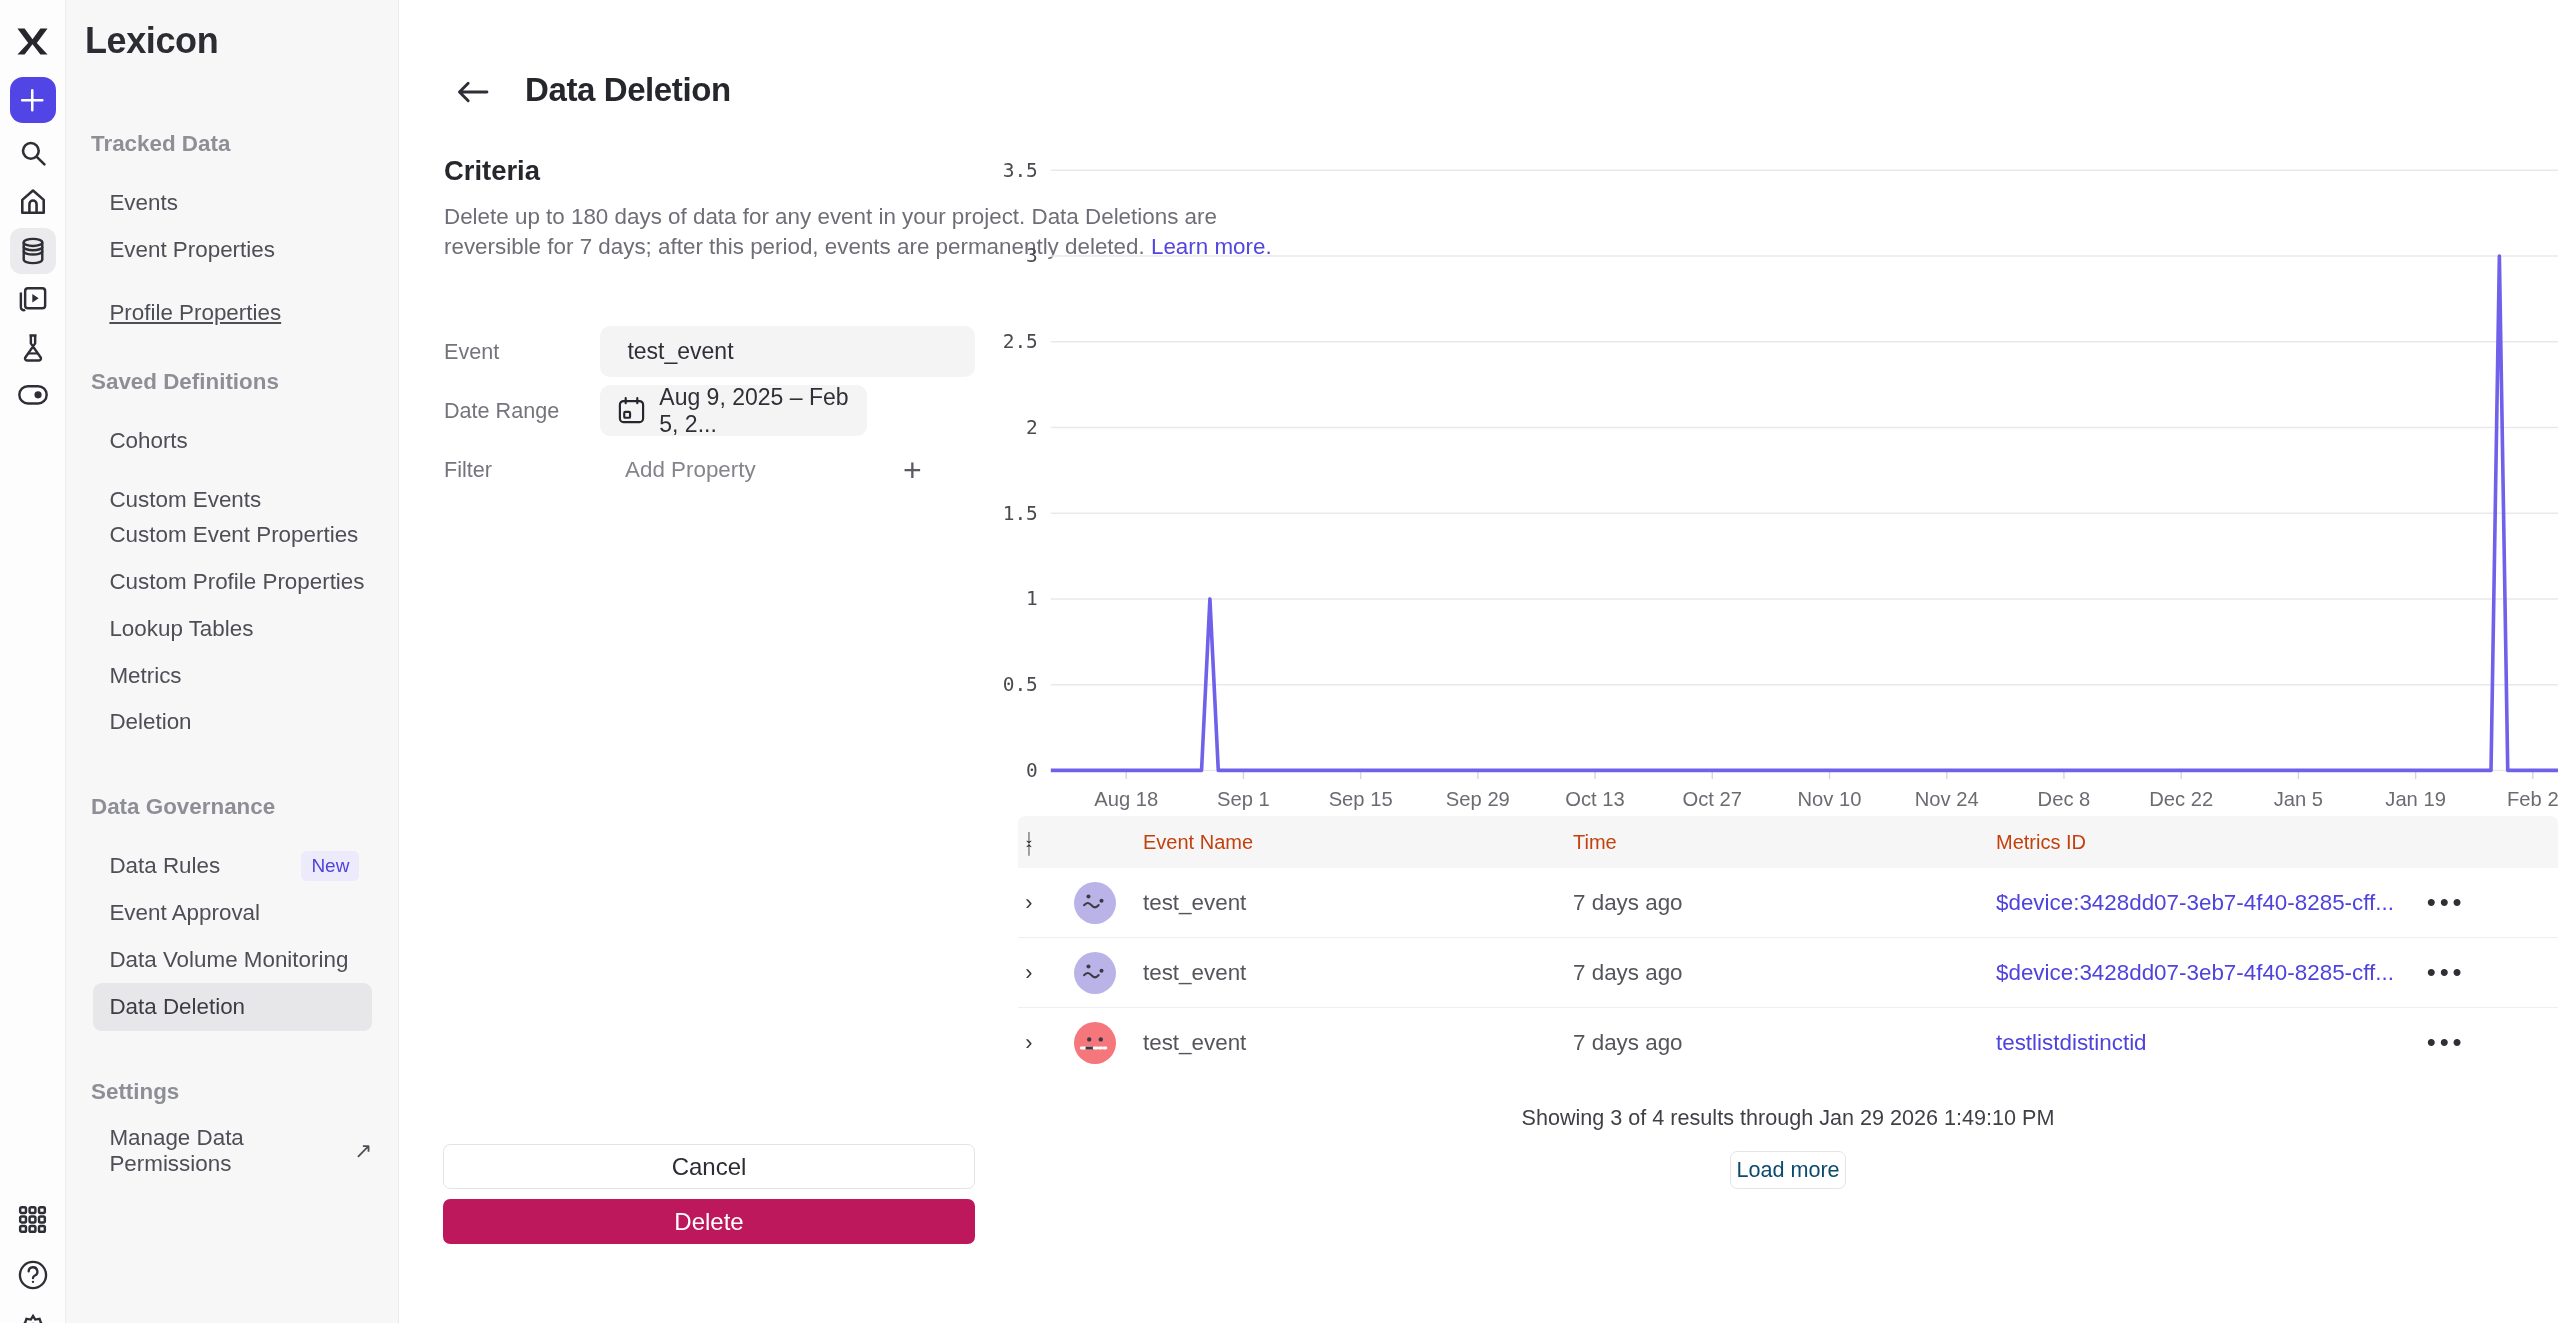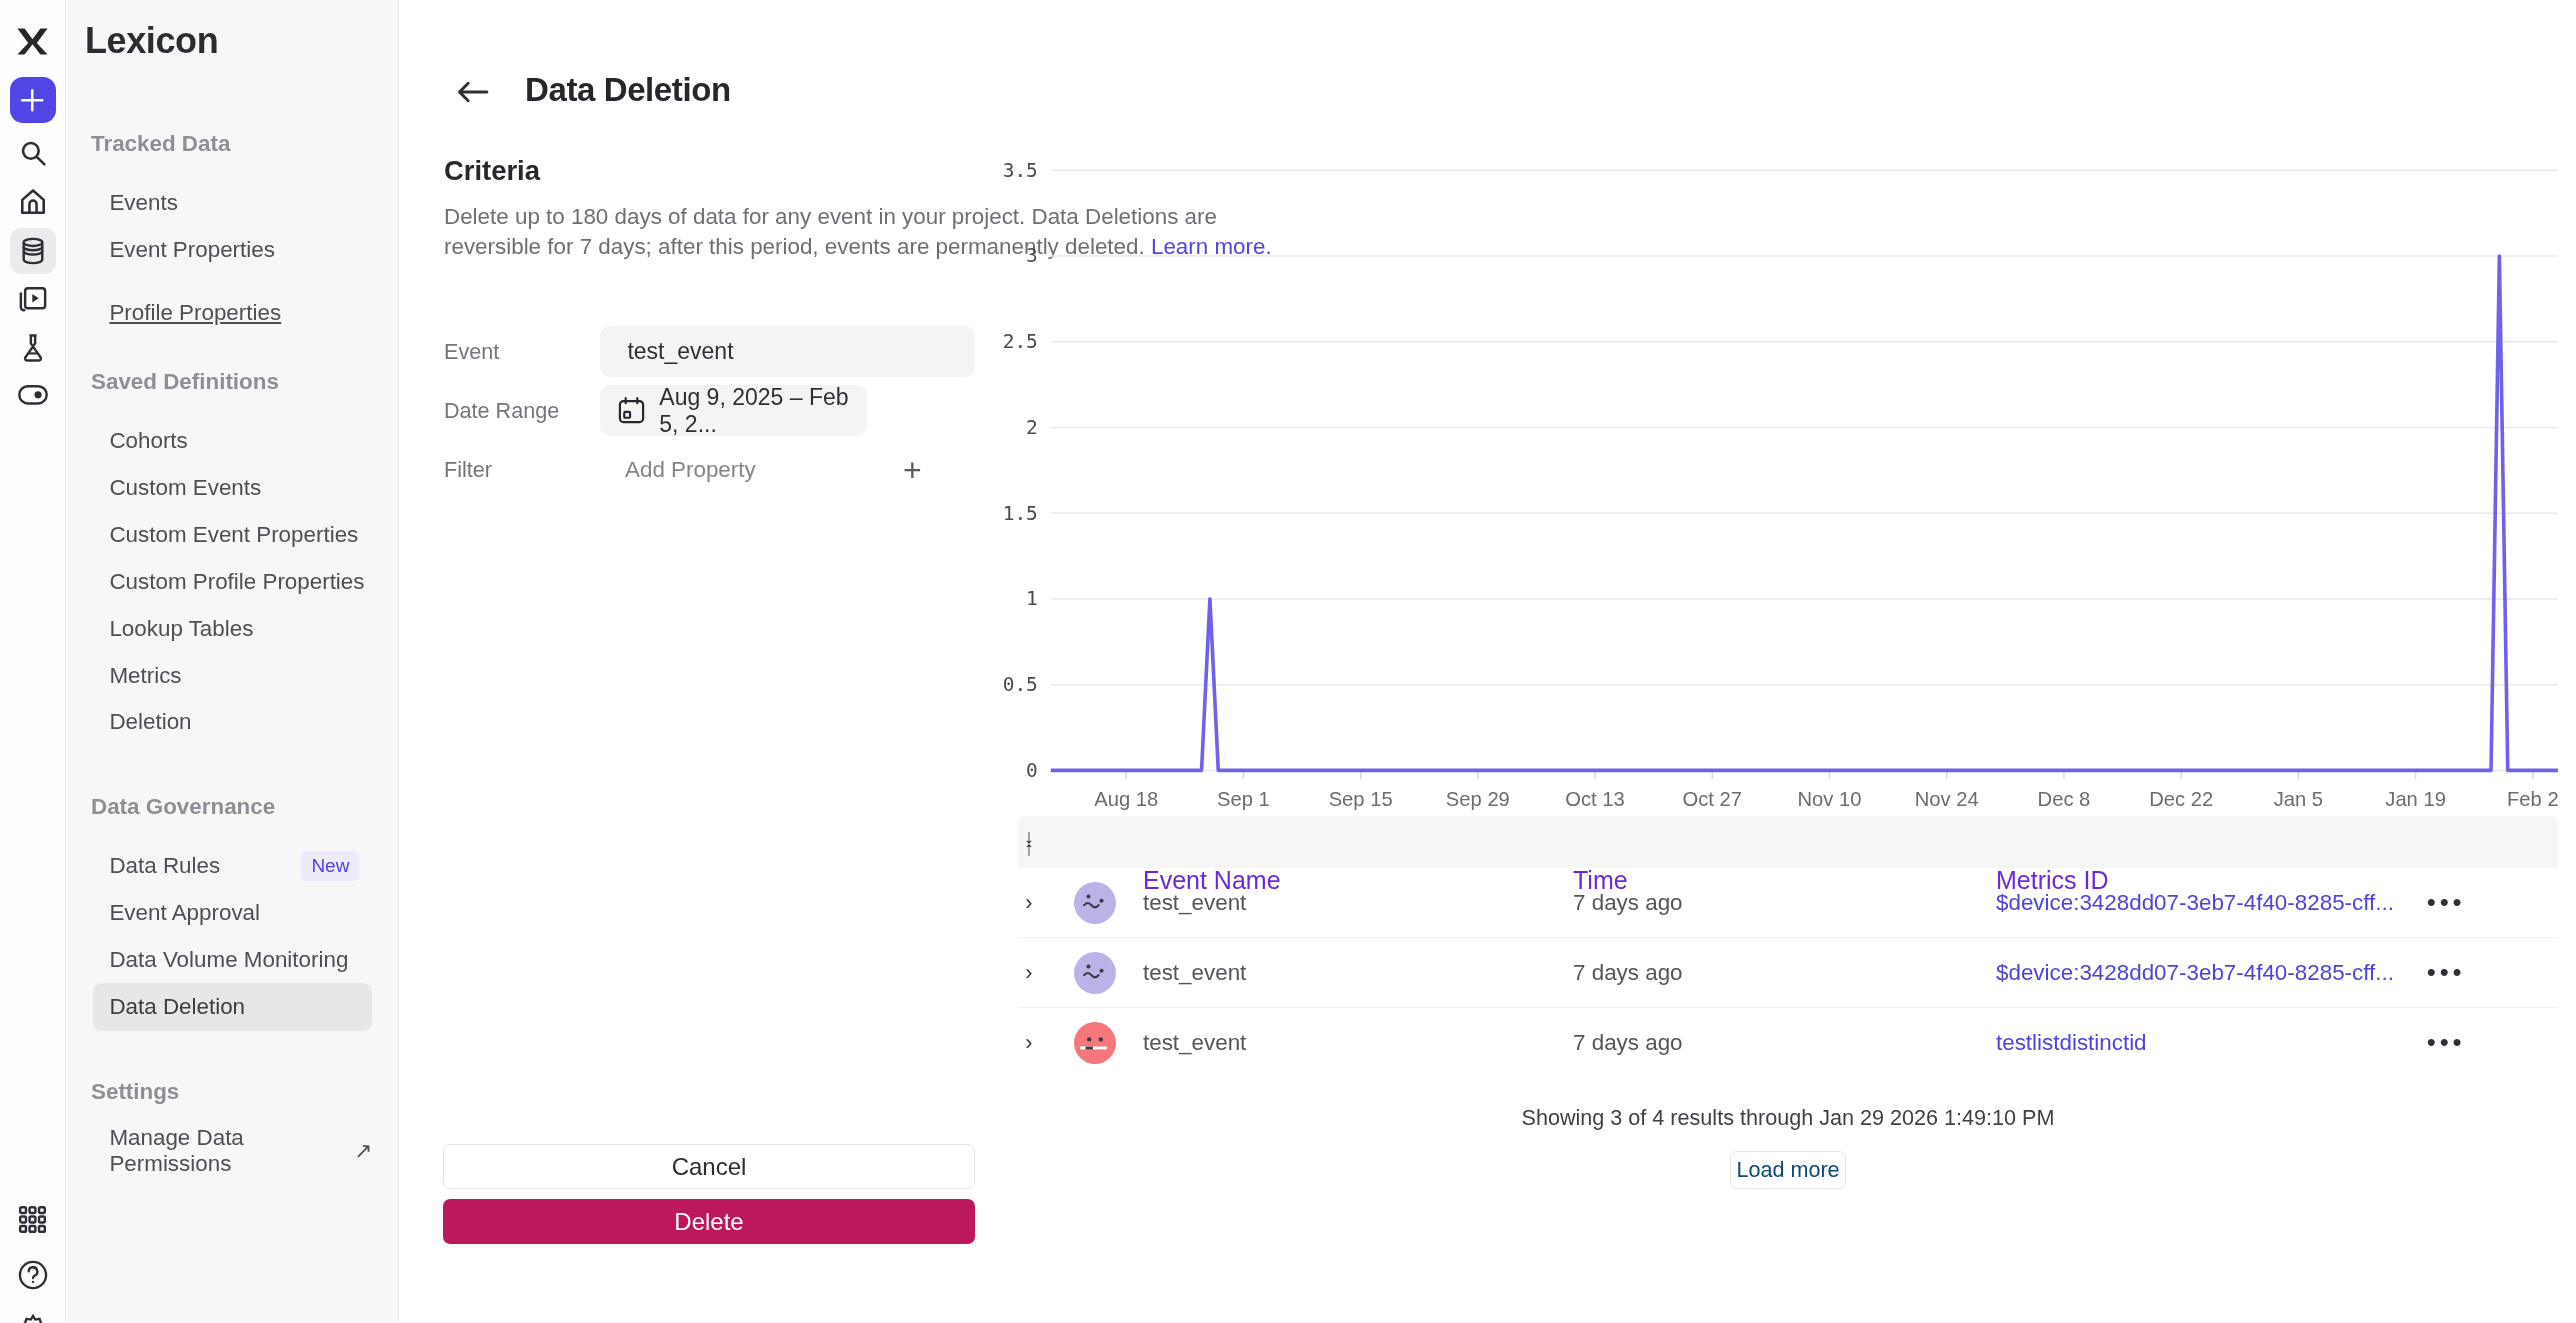--- a/index.html
+++ b/index.html
@@ -45,21 +45,21 @@
        justify-content:center;font-size:24px;cursor:pointer;}
   .btn-cancel{top:1144px;background:#ffffff;border:1.4px solid #e3e3e6;color:#2c2c33;}
   .btn-delete{top:1199px;background:#be185d;color:#ffffff;}
 
   
   .chart{position:absolute;left:996px;top:152px;}
 
   
   .tbl{position:absolute;left:1018px;top:816px;width:1540px;}
   .tbl-head{position:relative;height:52px;background:#f6f6f7;border-radius:7.2px 7.2px 0 0;}
-  .th{position:absolute;top:50%;transform:translateY(-50%);font-size:25px;color:#6d28d9;font-weight:500;margin-top:38px;}
+  .th{position:absolute;top:50%;transform:translateY(-50%);font-size:20px;color:#c2410c;font-weight:500;}
   .sort-ico{position:absolute;left:5.8px;top:50%;transform:translateY(-50%);display:flex;flex-direction:column;
             line-height:16px;font-size:20px;color:#2f2f36;font-weight:700;cursor:pointer;}
   .row{position:relative;height:70px;border-bottom:1.4px solid #efeff1;}
   .row:last-child{border-bottom:none;}
   .chev{position:absolute;left:7.2px;top:50%;transform:translateY(-50%);font-size:21.6px;color:#3a3a42;cursor:pointer;}
   .avatar{position:absolute;left:56px;top:50%;transform:translateY(-50%);width:42px;height:42px;border-radius:50%;}
   .cell{position:absolute;top:50%;transform:translateY(-50%);font-size:22.4px;color:#55555c;}
   .cell-link{color:#4f43dd;cursor:pointer;}
   .dots{position:absolute;left:1409px;top:50%;transform:translateY(-50%);letter-spacing:4.3px;
         font-size:24.5px;color:#2f2f36;cursor:pointer;font-weight:700;}
@@ -160,21 +160,21 @@
         <div class="sb-item" style="top: 226px;">
           <span>Event Properties</span>
         </div>
         <div class="sb-item" style="top: 289px; text-decoration: underline;">
           <span>Profile Properties</span>
         </div>
         <div class="sb-section" style="top: 369px;">Saved Definitions</div>
         <div class="sb-item" style="top: 417px;">
           <span>Cohorts</span>
         </div>
-        <div class="sb-item" style="top: 464px;">
+        <div class="sb-item" style="top: 476px;">
           <span>Custom Events</span>
         </div>
         <div class="sb-item" style="top: 511px;">
           <span>Custom Event Properties</span>
         </div>
         <div class="sb-item" style="top: 558px;">
           <span>Custom Profile Properties</span>
         </div>
         <div class="sb-item" style="top: 605px;">
           <span>Lookup Tables</span>

